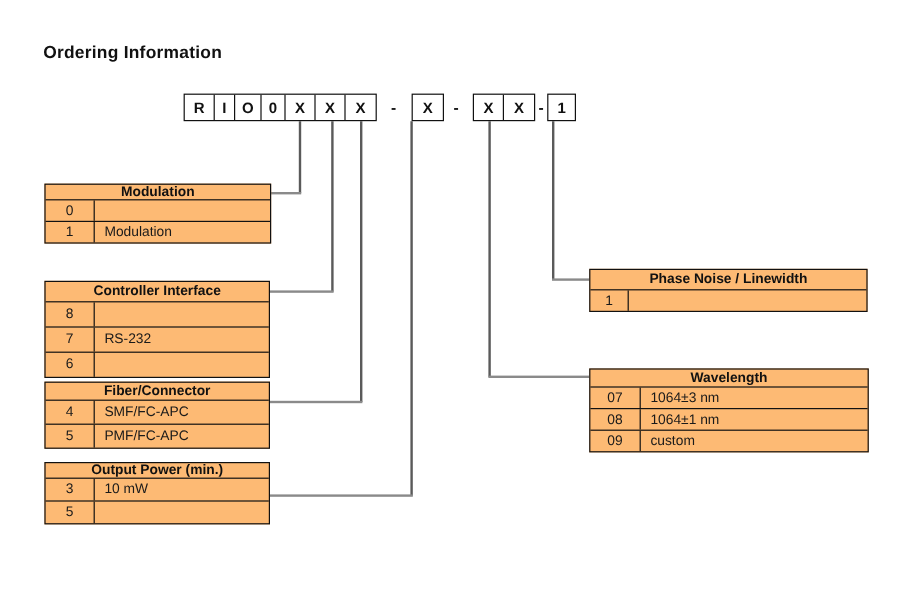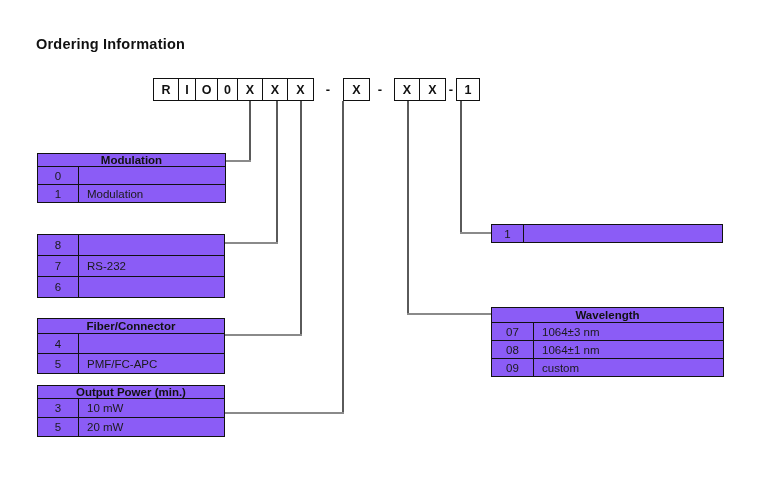--- a/index.html
+++ b/index.html
@@ -29,21 +29,21 @@
   .pn-dash{
     position:absolute;top:78px;height:22px;width:12px;
     display:flex;align-items:center;justify-content:center;
     font-size:13px;font-weight:bold;color:#111;
   }
   
   .vline{position:absolute;width:2px;background:#5a5a5a;}
   .hline{position:absolute;height:2px;background:#8a8a8a;}
   
   .otable{
-    position:absolute;border:1.5px solid #111;background:#8b5cf6;box-sizing:content-box;
+    position:absolute;border:1.5px solid #111;background:#fdba74;box-sizing:content-box;
   }
   .thead{
     display:flex;align-items:center;justify-content:center;
     height:var(--hdr-h,14px);
     font-size:11.5px;font-weight:bold;color:#111;
     border-bottom:1px solid #111;
   }
   .trow{display:flex;height:var(--row-h,18px);}
   .trow + .trow{border-top:1px solid #111;}
   .tcode{
@@ -115,56 +115,58 @@
     <div class="trow">
       <span class="tcode">0</span>
     </div>
     <div class="trow">
       <span class="tcode">1</span>
       <span class="tdesc">Modulation</span>
     </div>
   </div>
 
   <div class="otable" style="left:37px;top:234px;width:186px;--code-w:41px;--hdr-h:16px;--row-h:20px">
+    <div class="thead">Controller Interface</div>
     <div class="trow">
       <span class="tcode">8</span>
     </div>
     <div class="trow">
       <span class="tcode">7</span>
       <span class="tdesc">RS-232</span>
     </div>
     <div class="trow">
       <span class="tcode">6</span>
     </div>
   </div>
 
   <div class="otable" style="left:37px;top:318px;width:186px;--code-w:41px;--hdr-h:14px;--row-h:19px">
     <div class="thead">Fiber/Connector</div>
     <div class="trow">
       <span class="tcode">4</span>
+      <span class="tdesc">SMF/FC-APC</span>
     </div>
     <div class="trow">
       <span class="tcode">5</span>
       <span class="tdesc">PMF/FC-APC</span>
     </div>
   </div>
 
   <div class="otable" style="left:37px;top:385px;width:186px;--code-w:41px;--hdr-h:12px;--row-h:18px">
     <div class="thead">Output Power (min.)</div>
     <div class="trow">
       <span class="tcode">3</span>
       <span class="tdesc">10 mW</span>
     </div>
     <div class="trow">
       <span class="tcode">5</span>
-      <span class="tdesc">20 mW</span>
     </div>
   </div>
 
   <div class="otable" style="left:491px;top:224px;width:230px;--code-w:32px;--hdr-h:16px;--row-h:17px">
+    <div class="thead">Phase Noise / Linewidth</div>
     <div class="trow">
       <span class="tcode">1</span>
     </div>
   </div>
 
   <div class="otable" style="left:491px;top:307px;width:231px;--code-w:42px;--hdr-h:14px;--row-h:17px">
     <div class="thead">Wavelength</div>
     <div class="trow">
       <span class="tcode">07</span>
       <span class="tdesc">1064±3 nm</span>

